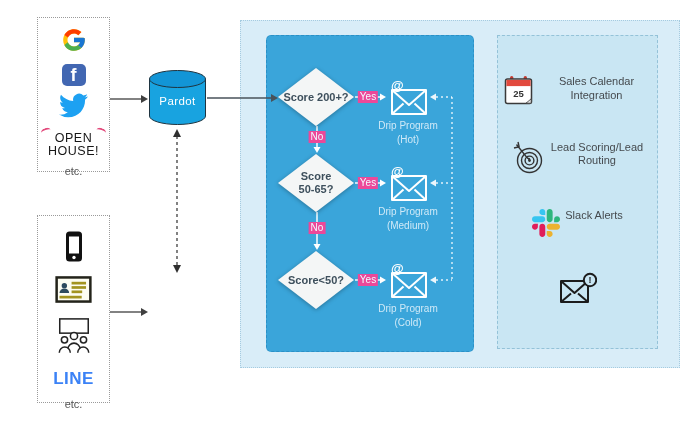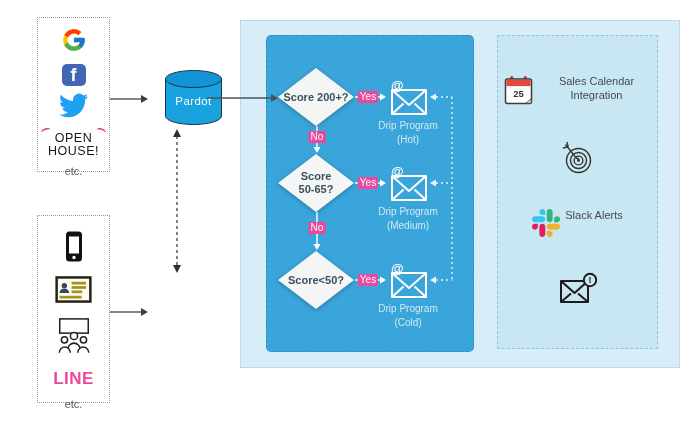--- a/index.html
+++ b/index.html
@@ -15,21 +15,21 @@
   .etc { font-size:11px; color:#555;text-align:center; }
 
   .fb-badge { width:24px; height:24px; border-radius:5px; background:#4267B2; color:#fff;
               display:flex; align-items:flex-end; justify-content:center;
               font-size:18px; font-weight:bold; line-height:22px; }
   .openhouse { position:relative; text-align:center; font-weight:400; font-size:12.5px;
                line-height:1.05; letter-spacing:.5px; color:#161616; padding:3px 6px 0 6px; }
   .curl { position:absolute; width:10px; height:7px; border-top:2.5px solid #e34a7c; border-radius:50%; }
   .curl.l { left:-1px; top:-1px; transform:rotate(-18deg); }
   .curl.r { right:-1px; top:-1px; transform:rotate(18deg); }
-  .line-logo { font-size:17px; font-weight:800; letter-spacing:.5px; color:#ec4899;text-align:center; }
+  .line-logo { font-size:17px; font-weight:800; letter-spacing:.5px; color:#3b82f6;text-align:center; }
 
   
   .cyl { position:absolute; }
   .cyl .cyl-label { position:absolute; left:0; right:0; top:0; bottom:0;
         display:flex; align-items:center; justify-content:center; padding-top:8px;
         color:#fff; font-size:11.5px; letter-spacing:.4px; text-align:center;
         white-space:pre-line; line-height:1.25; }
 
   
   .outer-wrap  { position:absolute; left:240px; top:20px; width:440px; height:348px;
@@ -119,21 +119,21 @@
           <path d="M4.5 38.5 a5.8 5.8 0 0 1 11.6 0"></path>
           <circle cx="30" cy="25" r="3.3"></circle>
           <path d="M23.9 38.5 a5.8 5.8 0 0 1 11.6 0"></path>
         </g>
       </svg>
     </span>
     <span class="line-logo">LINE</span>
     <span class="etc">etc.</span>
   </div>
 
-  <div class="cyl" style="left:164px; top:69px; width:59px; height:57px;">
+  <div class="cyl" style="left:148px; top:69px; width:59px; height:57px;">
     <svg width="59" height="57" viewBox="0 0 59 57">
       <path d="M1.5 10 v37 a28 8.5 0 0 0 56 0 v-37 z" fill="#18a3e0" stroke="#1f3440" stroke-width="1"></path>
       <ellipse cx="29.5" cy="10" rx="28" ry="8.5" fill="#1295d6" stroke="#1f3440" stroke-width="1"></ellipse>
     </svg>
     <div class="cyl-label">Pardot</div>
   </div>
 
 
   <div class="outer-wrap"></div>
 
@@ -162,20 +162,22 @@
             <circle cx="17.5" cy="19.5" r="8"></circle>
             <circle cx="17.5" cy="19.5" r="4.4"></circle>
             <line x1="4.5" y1="3.5" x2="15.8" y2="17.6"></line>
             <line x1="2" y1="7" x2="7.2" y2="5.8"></line>
             <line x1="6" y1="1" x2="7.2" y2="5.8"></line>
           </g>
           <circle cx="17.5" cy="19.5" r="1.4" fill="#333"></circle>
           <path d="M14.6 16.2 l3.6 1 -1 2.6 z" fill="#333"></path>
         </svg>
       </span>
+      <div class="integ-label">Lead Scoring/Lead
+Routing</div>
     </div>
 
     <div class="integ-item">
       <span>
         <svg width="28" height="28" viewBox="0 0 122.8 122.8">
           <path fill="#E01E5A" d="M25.8 77.6c0 7.1-5.8 12.9-12.9 12.9S0 84.7 0 77.6s5.8-12.9 12.9-12.9h12.9v12.9zm6.5 0c0-7.1 5.8-12.9 12.9-12.9s12.9 5.8 12.9 12.9v32.3c0 7.1-5.8 12.9-12.9 12.9s-12.9-5.8-12.9-12.9V77.6z"></path>
           <path fill="#36C5F0" d="M45.2 25.8c-7.1 0-12.9-5.8-12.9-12.9S38.1 0 45.2 0s12.9 5.8 12.9 12.9v12.9H45.2zm0 6.5c7.1 0 12.9 5.8 12.9 12.9s-5.8 12.9-12.9 12.9H12.9C5.8 58.1 0 52.3 0 45.2s5.8-12.9 12.9-12.9h32.3z"></path>
           <path fill="#2EB67D" d="M97 45.2c0-7.1 5.8-12.9 12.9-12.9s12.9 5.8 12.9 12.9-5.8 12.9-12.9 12.9H97V45.2zm-6.5 0c0 7.1-5.8 12.9-12.9 12.9s-12.9-5.8-12.9-12.9V12.9C64.7 5.8 70.5 0 77.6 0s12.9 5.8 12.9 12.9v32.3z"></path>
           <path fill="#ECB22E" d="M77.6 97c7.1 0 12.9 5.8 12.9 12.9s-5.8 12.9-12.9 12.9-12.9-5.8-12.9-12.9V97h12.9zm0-6.5c-7.1 0-12.9-5.8-12.9-12.9s5.8-12.9 12.9-12.9h32.3c7.1 0 12.9 5.8 12.9 12.9s-5.8 12.9-12.9 12.9H77.6z"></path>
         </svg>

